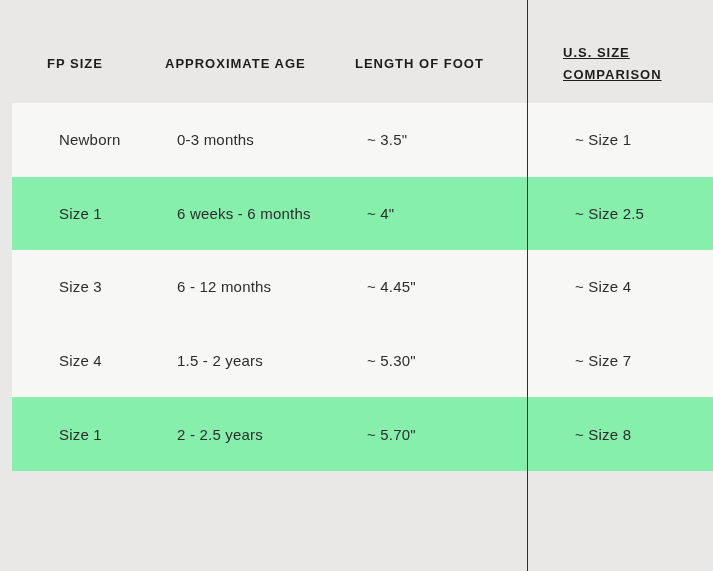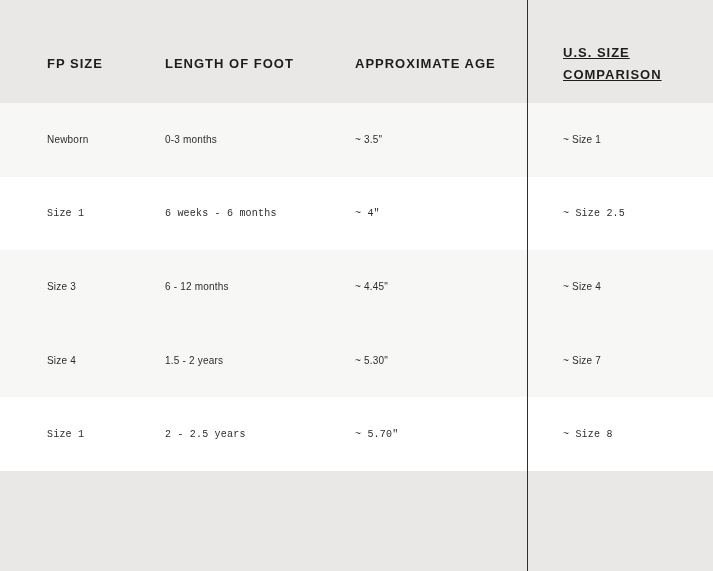--- a/index.html
+++ b/index.html
@@ -34,44 +34,45 @@
     letter-spacing: 1px;
     color: #1d1d1d;
     line-height: 22px;
   }
   .header-row .c4 {
     width: 118px;
     text-decoration: underline;
   }
   .body-row {
     height: 73.6px;
-    font-size: 10px;
+    font-size: 15px;
     letter-spacing: 0.2px;
+    margin-left: 12px;
   }
   .body-row.light { background: #f7f7f6; }
-  .body-row.gray  { background: #ffffff; font-family: Liberation Mono, monospace; }
+  .body-row.gray  { background: #86efac; }
   .c4 { padding-left: 36px; }
   .divider-line {
     position: absolute;
     left: 527px;
     top: 0;
     bottom: 0;
     width: 1px;
     background: #2f2f2f;
   }
 </style>
 </head>
 <body>
 
 <div class="size-chart">
 
   <div class="row header-row">
     <div class="cell c1">FP SIZE</div>
+    <div class="cell c2">APPROXIMATE AGE</div>
     <div class="cell c3">LENGTH OF FOOT</div>
-    <div class="cell c2">APPROXIMATE AGE</div>
     <div class="cell c4">U.S. SIZE COMPARISON</div>
   </div>
 
   <div id="rows">
     <div class="row body-row light">
       <div class="cell c1">Newborn</div>
       <div class="cell c2">0-3 months</div>
       <div class="cell c3">~ 3.5"</div>
       <div class="cell c4">~ Size 1</div>
     </div>

